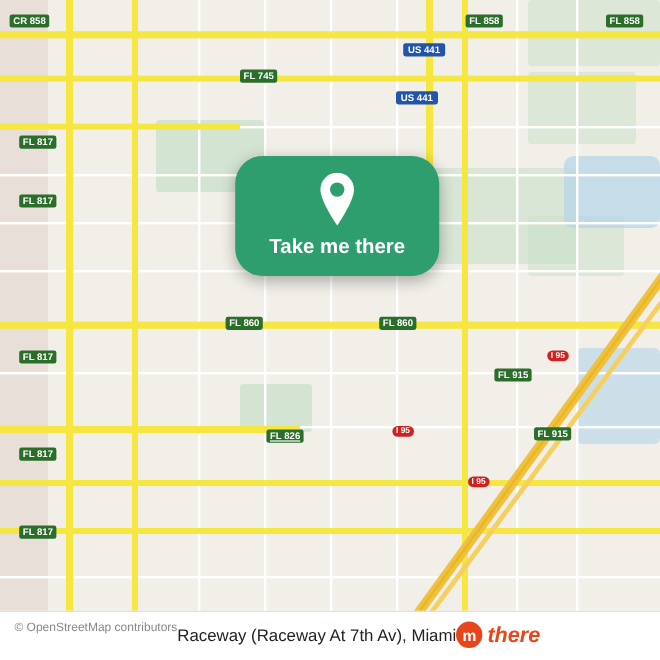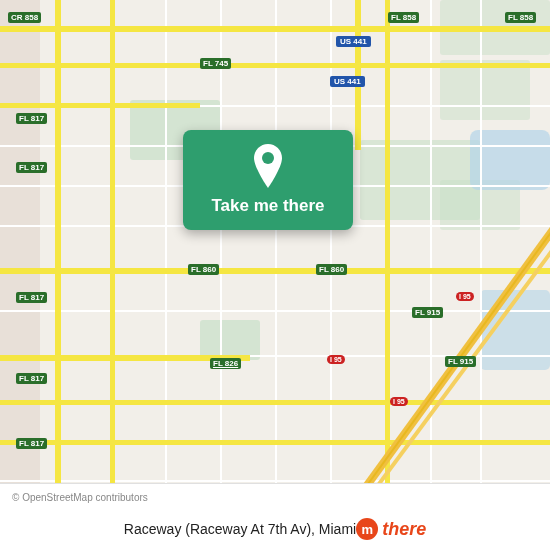--- a/index.html
+++ b/index.html
@@ -133,39 +133,38 @@
 
     
     .bottom-bar {
       position: absolute;
       bottom: 0;
       left: 0;
       right: 0;
       background-color: white;
       padding: 8px 12px 10px 12px;
       display: flex;
-      flex-direction: column;
+      flex-direction: row;
       z-index: 30;
       border-top: 1px solid #e0e0e0;
     }
 
     .bottom-attribution {
       font-size: 10px;
       color: #888;
       margin-bottom: 2px;
     }
 
     .bottom-location {
       font-size: 14px;
       font-weight: 500;
       color: #222;
       display: flex;
       justify-content: center;
       align-items: center;
-      margin-top: 13px;
     }
 
     .moovit-logo {
       display: flex;
       align-items: center;
       gap: 4px;
     }
 
     .moovit-text {
       font-size: 18px;
@@ -255,28 +254,28 @@
   <div class="road-label-blue" style="top:36px;left:336px;">US 441</div>
   <div class="road-label-green" style="top:58px;left:200px;">FL 745</div>
   <div class="road-label-blue" style="top:76px;left:330px;">US 441</div>
   <div class="road-label-green" style="top:113px;left:16px;">FL 817</div>
   <div class="road-label-green" style="top:162px;left:16px;">FL 817</div>
   <div class="road-label-green" style="top:292px;left:16px;">FL 817</div>
   <div class="road-label-green" style="top:373px;left:16px;">FL 817</div>
   <div class="road-label-green" style="top:438px;left:16px;">FL 817</div>
   <div class="road-label-green" style="top:264px;left:188px;">FL 860</div>
   <div class="road-label-green" style="top:264px;left:316px;">FL 860</div>
-  <div class="road-label-green" style="top:358px;left:210px;text-decoration:underline;">FL 826</div>
+  <div class="road-label-green" style="top:358px;left:222px;text-decoration:underline;">FL 826</div>
   <div class="road-label-red" style="top:355px;left:327px;">I 95</div>
   <div class="road-label-red" style="top:397px;left:390px;">I 95</div>
   <div class="road-label-green" style="top:307px;left:412px;">FL 915</div>
   <div class="road-label-green" style="top:356px;left:445px;">FL 915</div>
   <div class="road-label-red" style="top:292px;left:456px;">I 95</div>
 
-  <div class="popup-card" style="top:130px;left:183px;">
+  <div class="popup-card" style="top:130px;left:196px;border-radius:23px;">
 
     <svg class="popup-pin" viewBox="0 0 36 44" fill="none" xmlns="http://www.w3.org/2000/svg">
       <path d="M18 0C10.268 0 4 6.268 4 14c0 9.941 14 30 14 30s14-20.059 14-30C32 6.268 25.732 0 18 0z" fill="white"></path>
       <circle cx="18" cy="14" r="6" fill="#2e9e6e"></circle>
     </svg>
     <span class="popup-label">Take me there</span>
   </div>
 
   <div class="bottom-bar">
     <div class="bottom-attribution">© OpenStreetMap contributors</div>

